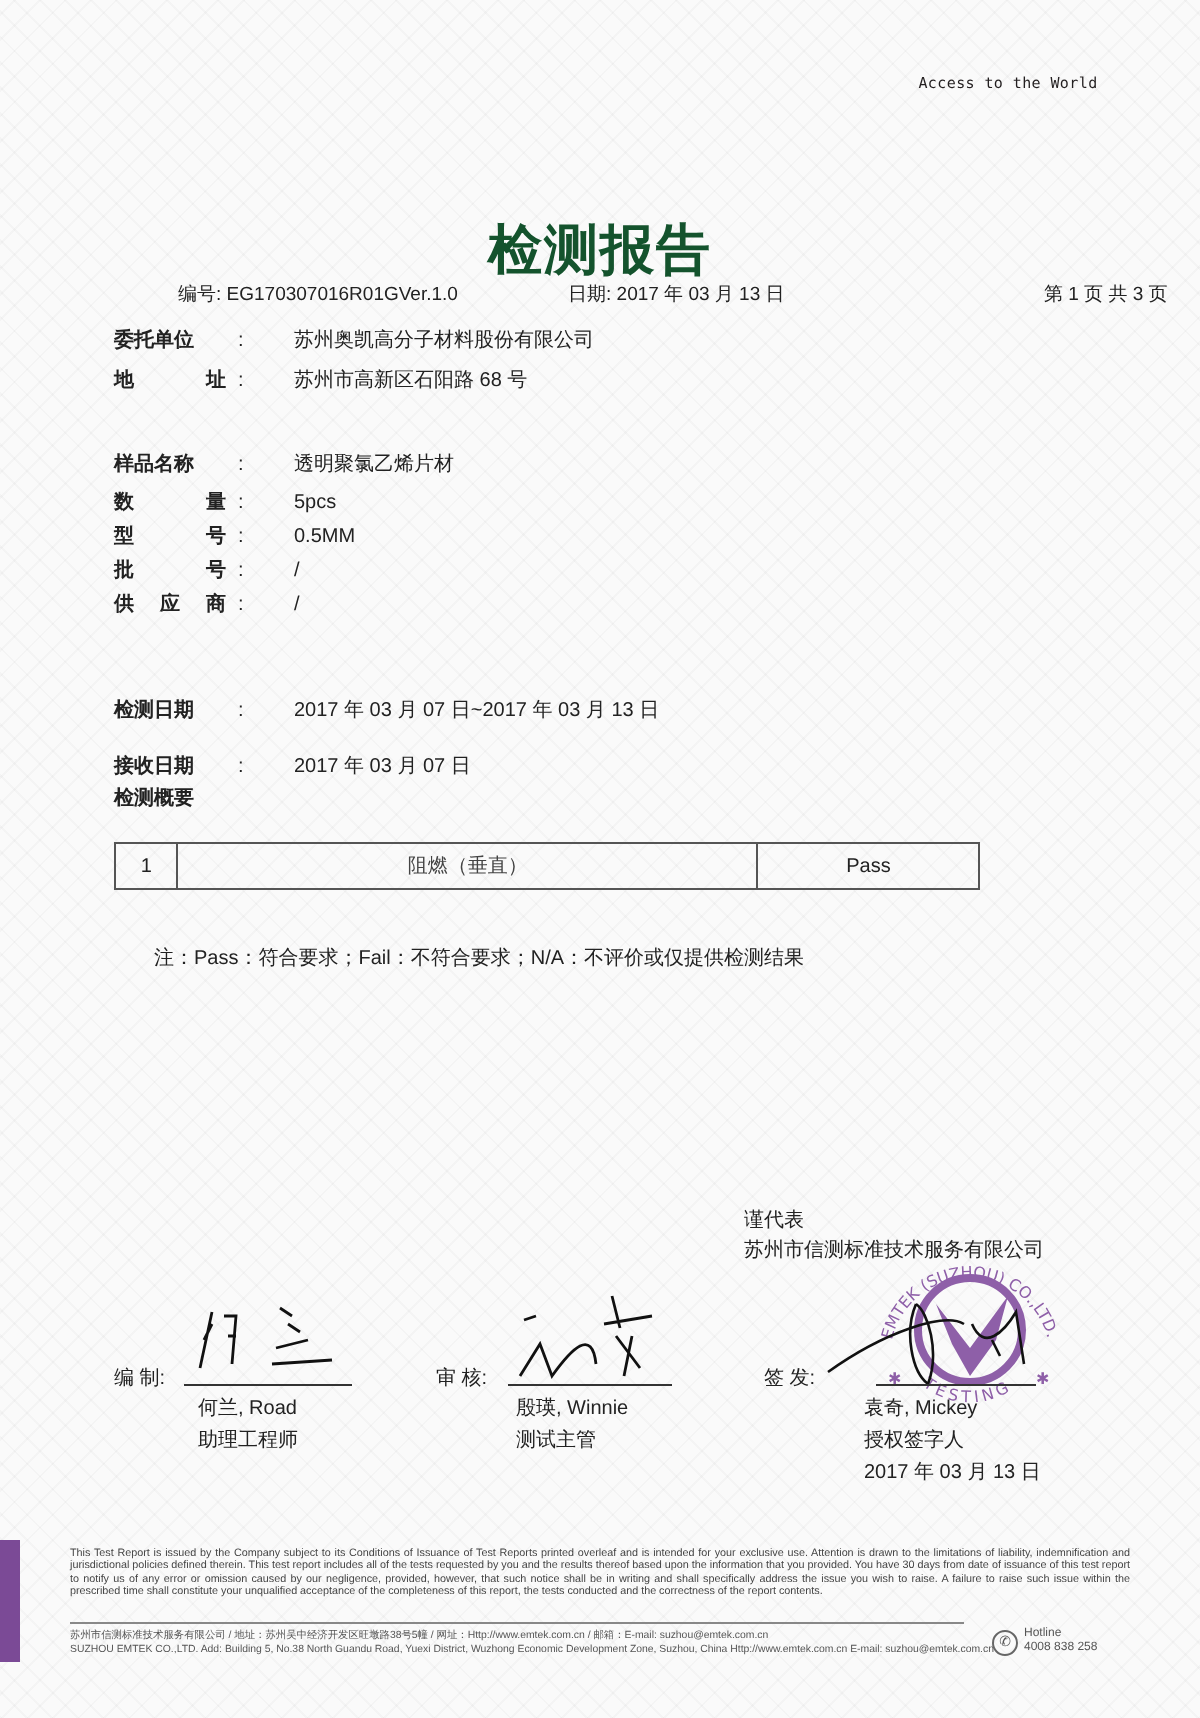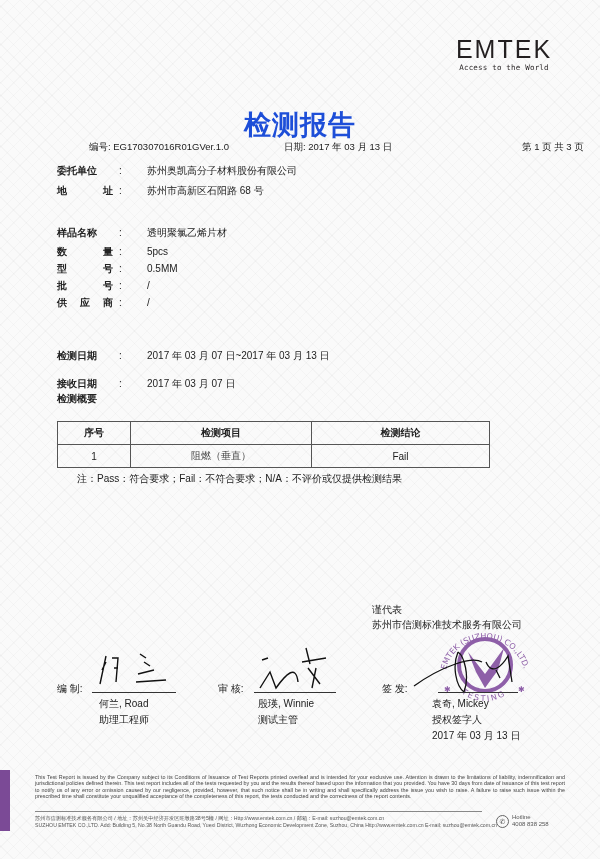--- a/index.html
+++ b/index.html
@@ -9,21 +9,21 @@
     background-image:
       repeating-linear-gradient(45deg, rgba(0,0,0,0.025) 0 1px, transparent 1px 9px),
       repeating-linear-gradient(-45deg, rgba(0,0,0,0.025) 0 1px, transparent 1px 9px);
     font-family:"Liberation Sans","DejaVu Sans",sans-serif;
     color:#222;
   }
   .abs { position:absolute; }
   .logo { left:446px; top:36px; width:116px; text-align:center; }
   .logo-word { font-size:25px; letter-spacing:2px; color:#231f20; font-weight:normal; line-height:26px; }
   .logo-tag { font-family:"DejaVu Sans Mono",monospace; font-size:7.5px; color:#231f20; margin-top:1px; letter-spacing:0.2px;}
-  .title { left:0; width:600px; top:107px; text-align:center; font-size:27px; font-weight:bold; letter-spacing:1px; color:#1d4ed8; font-family:"DejaVu Sans",sans-serif;}
+  .title { left:0; width:600px; top:107px; text-align:center; font-size:27px; font-weight:bold; letter-spacing:1px; color:#14532d; font-family:"DejaVu Sans",sans-serif;}
   .meta { top:141px; font-size:9.5px; color:#222;padding-left:32px; }
   .row { left:57px; font-size:10px; height:14px; line-height:14px; }
   .lbl { display:inline-block; width:62px; font-weight:bold; font-family:"DejaVu Sans",sans-serif; font-size:10px; }
   .lbl-spaced { display:inline-flex; justify-content:space-between; width:56px; margin-right:6px; font-weight:bold; font-family:"DejaVu Sans",sans-serif; font-size:10px;}
   .colon { display:inline-block; width:28px; }
   .val { display:inline-block; }
   .section-title { left:57px; top:392px; font-size:10px; font-weight:bold; font-family:"DejaVu Sans",sans-serif; }
   table.results { position:absolute; left:57px; top:421px; width:433px; border-collapse:collapse; font-size:10px; }
   table.results td, table.results th { border:1px solid #555; height:22px; text-align:center; padding:0; }
   table.results th { font-weight:bold; font-family:"DejaVu Sans",sans-serif; }
@@ -35,21 +35,20 @@
   .disclaimer { left:35px; top:774px; width:530px; font-size:5.4px; line-height:6.4px; color:#444; text-align:justify; }
   .foot-line { left:35px; top:811px; width:447px; height:1px; background:#888; }
   .foot-addr { left:35px; top:815px; font-size:5.2px; line-height:6.5px; color:#555; white-space:nowrap; }
   .hotline { left:496px; top:814px; font-size:6px; line-height:7px; color:#555; display:flex; align-items:center; gap:3px;}
   .hotline-icon { width:11px; height:11px; border:1px solid #666; border-radius:50%; font-size:7px; text-align:center; line-height:11px; }
 </style>
 </head>
 <body>
 
 <div class="abs logo">
-  <div class="logo-word">EMTEK</div>
   <div class="logo-tag">Access to the World</div>
 </div>
 
 <div class="abs title">检测报告</div>
 
 <div class="abs meta" style="left:57px;">
   <span>编号:</span>
   <span>EG170307016R01GVer.1.0</span>
 </div>
 <div class="abs meta" style="left:252px;">
@@ -100,29 +99,24 @@
 <div class="abs row" style="top:329px;margin-top:48px;">
   <span class="lbl">接收日期</span><span class="colon">:</span><span class="val">2017 年 03 月 07 日</span>
 </div>
 <div class="abs row" style="top:349px;">
   <span class="lbl">检测日期</span><span class="colon">:</span><span class="val">2017 年 03 月 07 日~2017 年 03 月 13 日</span>
 </div>
 
 <div class="abs section-title">检测概要</div>
 <table class="results">
   <tbody>
-      <tr>
-    <th style="width:72px">序号</th>
-    <th style="width:180px">检测项目</th>
-    <th>检测结论</th>
-  </tr>
   <tr>
     <td>1</td>
     <td style="color:#444">阻燃（垂直）</td>
-    <td>Fail</td>
+    <td>Pass</td>
   </tr>
 </tbody>
   </table>
 <div class="abs note">注：Pass：符合要求；Fail：不符合要求；N/A：不评价或仅提供检测结果</div>
 
 <div class="abs" style="left:372px; top:603px; font-size:10px;">谨代表</div>
 <div class="abs" style="left:372px; top:618px; font-size:10px;">苏州市信测标准技术服务有限公司</div>
 
 <svg class="abs seal" viewBox="0 0 106 106">
   <defs>

